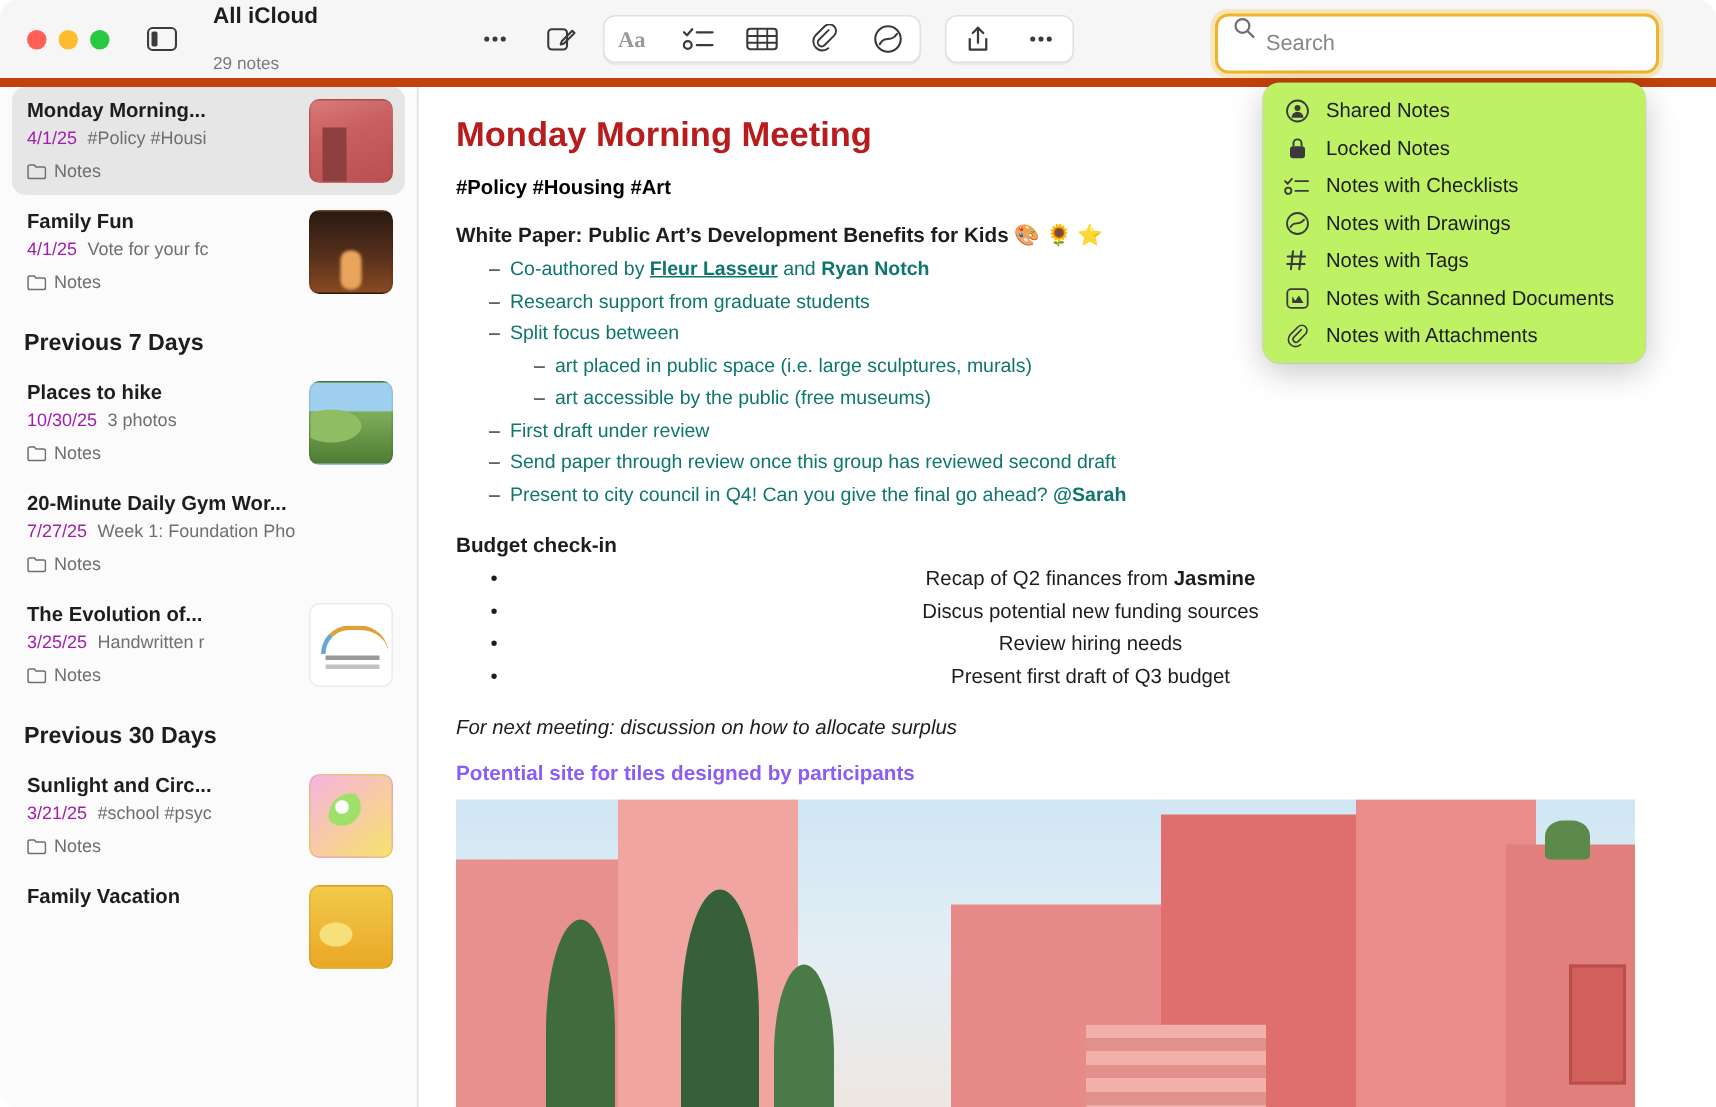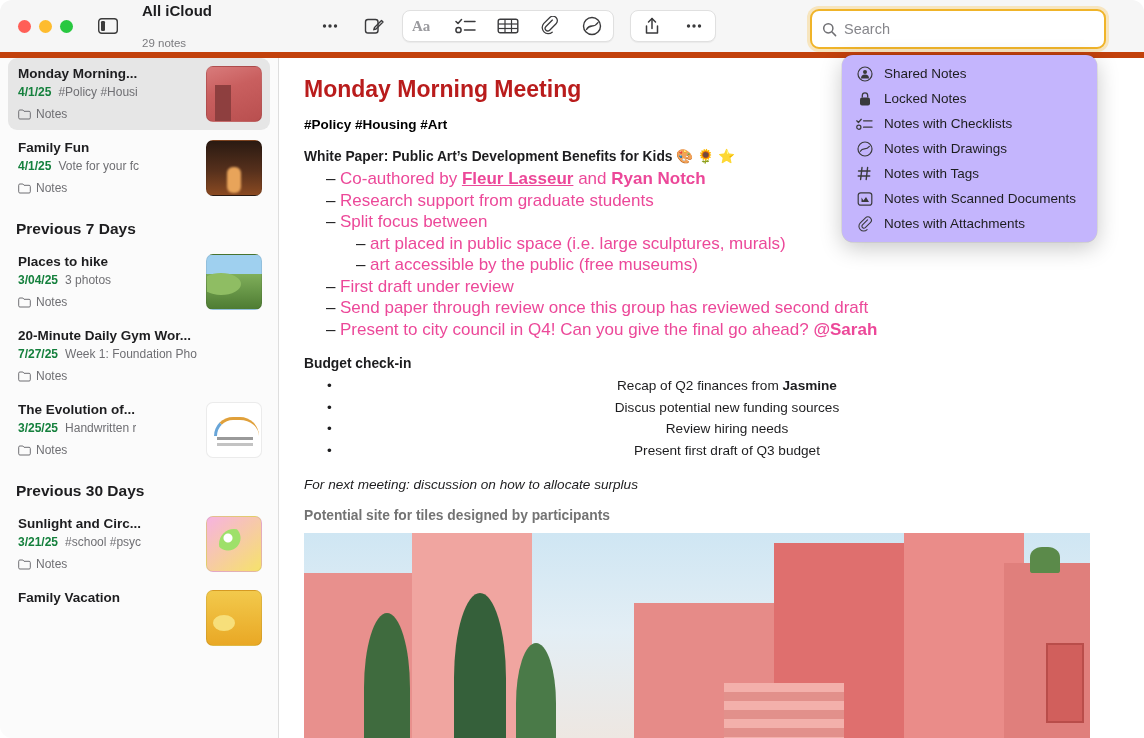--- a/index.html
+++ b/index.html
@@ -65,21 +65,21 @@
   .spacer-a { width: 16px; }
   .spacer-b { width: 10px; }
 
   
   .searchbox {
     position: absolute; top: 9px; left: 810px;
     width: 296px; height: 40px;
     background: #ffffff;
     border: 2px solid #f0b429;
     border-radius: 9px;
-    display: flex; align-items: center;
+    display: flex; 
     padding: 0 10px;
     box-shadow: 0 0 0 3px rgba(250,190,60,0.30);
   }
   .searchbox .mag { color: #6f6f73; margin-right: 5px; display:flex; }
   .searchbox input {
     border: none; outline: none; background: transparent;
     font-size: 14.5px; color: #1d1d1f; width: 100%;
     font-family: "Liberation Sans", sans-serif;
   }
   .searchbox input::placeholder { color: #86868b; }
@@ -108,21 +108,21 @@
   .note-title {
     font-size: 13.5px; font-weight: bold; color: #1d1d1f;
     white-space: nowrap; overflow: hidden; text-overflow: ellipsis;
     margin-bottom: 4px;
   }
   .note-meta {
     font-size: 12px; color: #3c3c3c;
     white-space: nowrap; overflow: hidden;
     display: flex; gap: 7px;
   }
-  .note-meta .date { color: #15803d; font-weight: bold; }
+  .note-meta .date { color: #a21caf; font-weight: normal; }
   .note-meta .snippet { color: #6f6f73; overflow: hidden; text-overflow: clip; }
   .note-folder {
     display: flex; align-items: center; gap: 5px;
     font-size: 12px; color: #6f6f73; margin-top: 8px;
   }
   .thumb {
     width: 56px; height: 56px; border-radius: 7px;
     margin-left: 8px; flex: 0 0 auto; overflow: hidden;
     border: 1px solid rgba(0,0,0,0.08);
     position: relative;
@@ -151,40 +151,40 @@
     padding: 18px 30px 0 24px;
   }
   .note-h1 {
     font-size: 23px; font-weight: bold; color: #b91c1c;
     margin: 0 0 14px 0;
   }
   .tags { font-size: 13.5px; color: #000000; font-weight: bold; margin-bottom: 16px; }
   .para-bold { font-size: 13.8px; font-weight: bold; color: #1d1d1f; margin: 0 0 4px 0; }
   ul.dashes { list-style: none; margin: 0 0 0 0; padding: 0 0 0 22px; }
   ul.dashes li {
-    font-size: 17px; color: #ec4899; line-height: 21.5px;
+    font-size: 13px; color: #0f766e; line-height: 21.5px;
     position: relative; padding-left: 14px;
   }
   ul.dashes li::before {
     content: "–"; position: absolute; left: 0; color: #1d1d1f;
   }
   ul.dashes ul.dashes { padding-left: 16px; }
   ul.bullets { list-style: none; margin: 0; padding: 0 0 0 22px; text-align: center; }
   ul.bullets li {
     font-size: 13.6px; color: #1d1d1f; line-height: 21.5px;
     position: relative; padding-left: 14px;
   }
   ul.bullets li::before {
     content: "•"; position: absolute; left: 1px; color: #1d1d1f;
   }
   .u-name { font-weight: bold; text-decoration: underline; }
   .b { font-weight: bold; }
   .gap-16 { height: 16px; }
   .italic-note { font-size: 13.6px; font-style: italic; color: #1d1d1f; margin: 16px 0 16px 0; }
-  .site-head { font-size: 13.8px; font-weight: bold; color: #737373; margin-bottom: 10px; }
+  .site-head { font-size: 13.8px; font-weight: bold; color: #8b5cf6; margin-bottom: 10px; }
 
   
   .photo {
     width: 786px; height: 220px;
     background: linear-gradient(180deg,#cfe6f3 0%, #e3eef5 45%, #efe6df 100%);
     position: relative; overflow: hidden;
   }
   .ph-block { position: absolute; }
   .ph-1 { left:0; top:40px; width:150px; height:200px; background:#e8908d; }
   .ph-2 { left:108px; top:0; width:120px; height:240px; background:#f0a5a0; }
@@ -197,21 +197,21 @@
   .ph-tree3 { left:212px; top:110px; width:40px; height:120px; background:#4a7a48; border-radius:50% 50% 12% 12%; }
   .ph-stairs { left:420px; top:150px; width:120px; height:90px;
     background: repeating-linear-gradient(180deg,#f3b0ab 0 9px,#e2908b 9px 18px); }
   .ph-door { left:742px; top:110px; width:38px; height:80px; background:#d15f5c; border:2px solid #b94d4a; }
   .ph-plant { left:726px; top:14px; width:30px; height:26px; background:#5b8a4a; border-radius:40% 40% 10% 10%; }
 
   
   .dropdown {
     position: absolute; top: 55px; left: 842px;
     width: 255px;
-    background: #c4b5fd;
+    background: #bef264;
     border-radius: 11px;
     box-shadow: 0 6px 22px rgba(0,0,0,0.22), 0 0 0 0.5px rgba(0,0,0,0.12);
     padding: 6px 0;
     z-index: 50;
   }
   .dd-item {
     display: flex; align-items: center; gap: 11px;
     height: 25px; padding: 0 14px;
     font-size: 13.5px; color: #1d1d1f;
   }
@@ -362,21 +362,21 @@
       </div>
       <div class="thumb th-night"></div>
     </div>
 
     <div class="section-head">Previous 7 Days</div>
 
     <div class="note-row">
       <div class="note-text">
         <div class="note-title">Places to hike</div>
         <div class="note-meta">
-          <span class="date">3/04/25</span>
+          <span class="date">10/30/25</span>
           <span class="snippet">3 photos</span>
         </div>
         <div class="note-folder">
           <svg width="13" height="11" viewBox="0 0 13 11">
               <path d="M0.7 2.2 a1.2 1.2 0 0 1 1.2-1.2 h3 l1.1 1.3 h5.1 a1.2 1.2 0 0 1 1.2 1.2 v5.3 a1.2 1.2 0 0 1 -1.2 1.2 h-9.2 a1.2 1.2 0 0 1 -1.2 -1.2 Z" fill="none" stroke="#6f6f73" stroke-width="1"></path>
             </svg>
           <span>Notes</span>
         </div>
       </div>
       <div class="thumb th-hill"></div>

